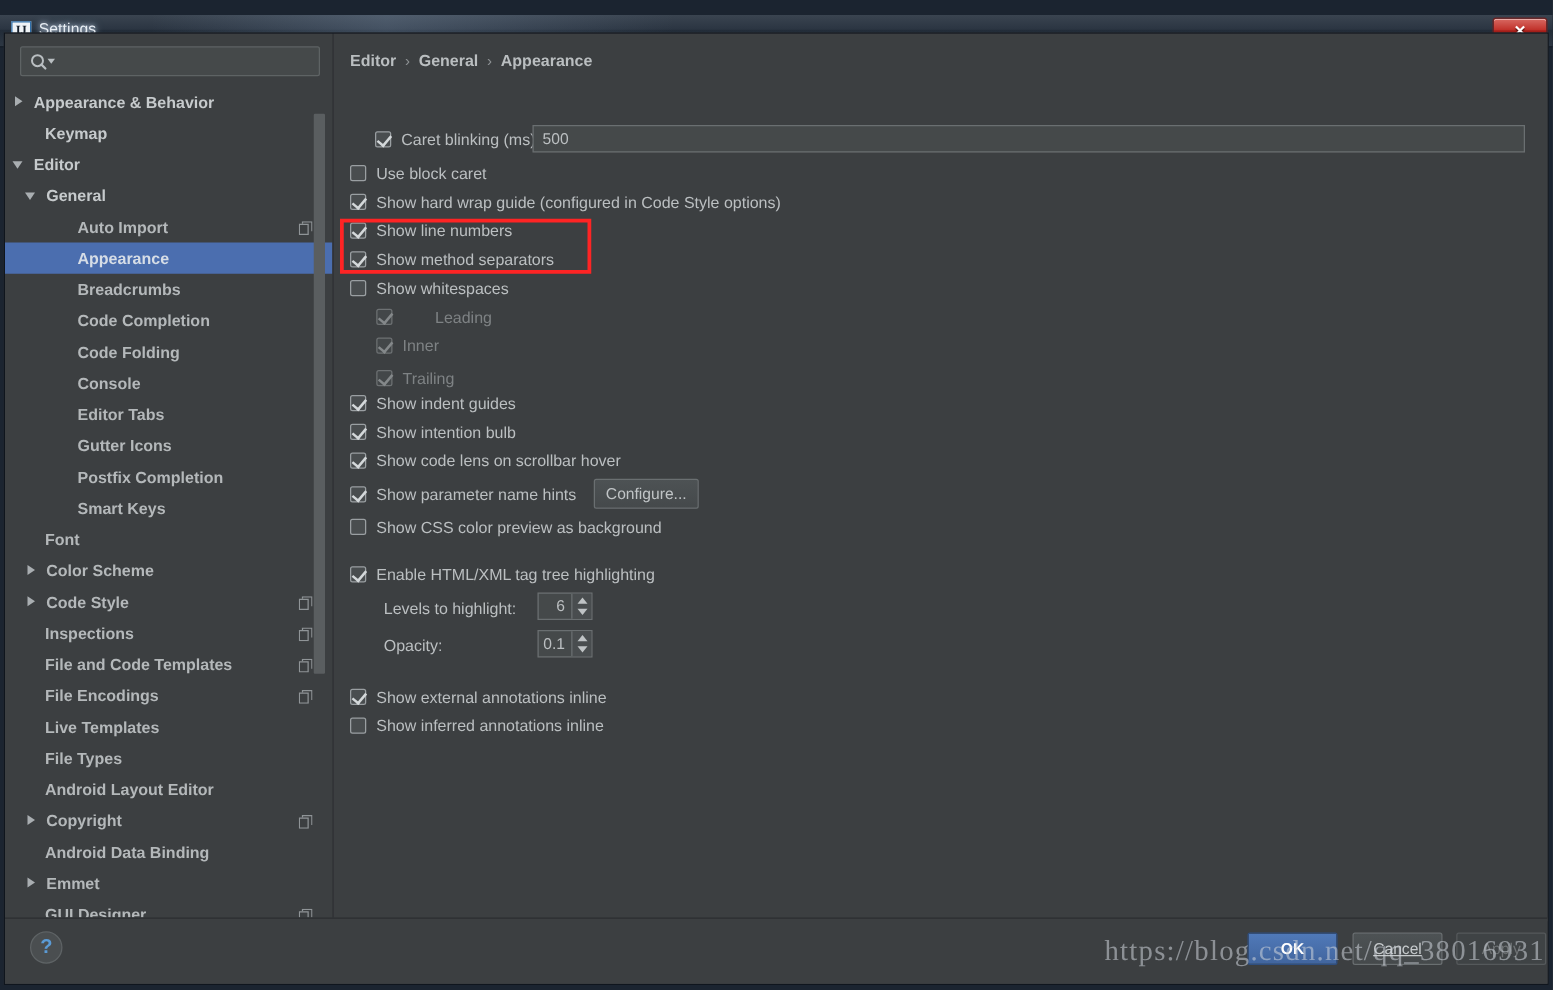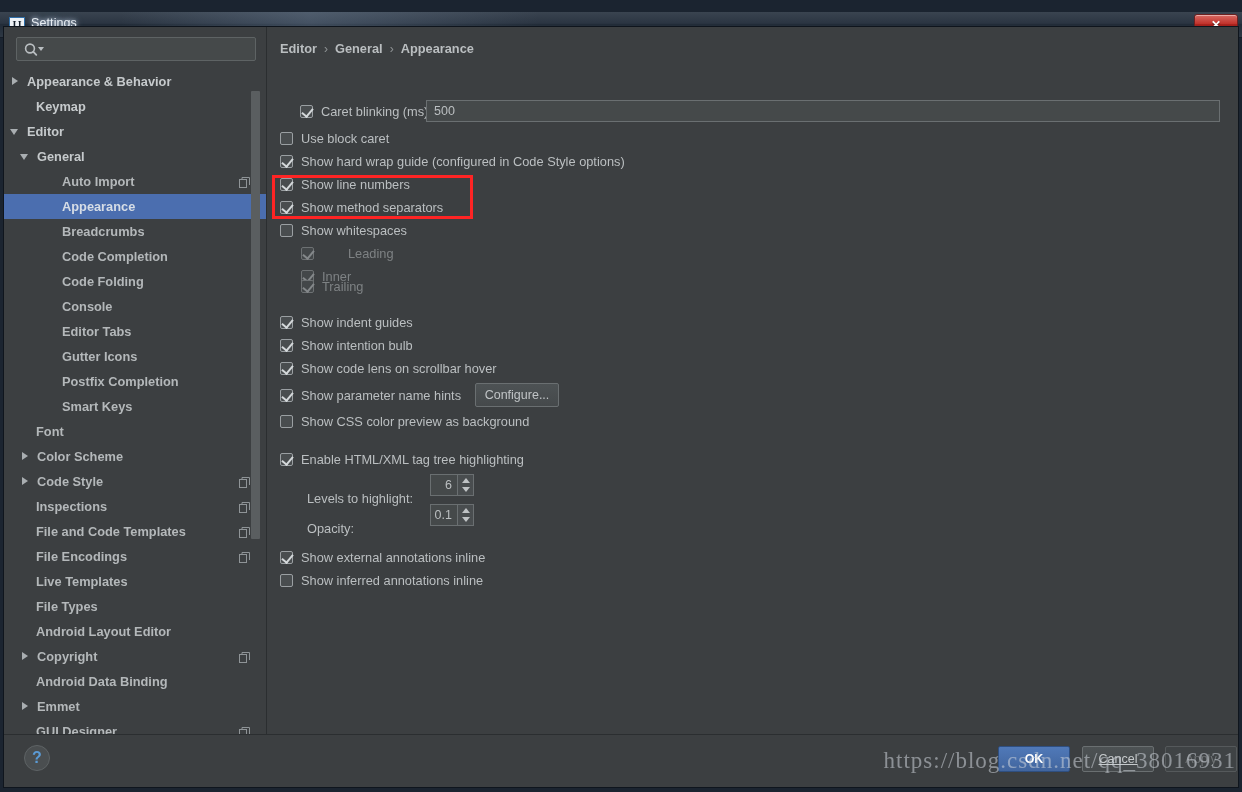--- a/index.html
+++ b/index.html
@@ -297,21 +297,20 @@
     display: flex; align-items: center; justify-content: center;
     cursor: pointer;
     font-family: "Liberation Sans", sans-serif;
   }
 
   .static-label {
     position: absolute;
     font-size: 12.8px;
     color: #bbbfc1;
     white-space: nowrap;
-    margin-top: 12px;
   }
 
   
   #annotation-box {
     position: absolute;
     left: 268px; top: 148px;
     width: 201px; height: 44px;
     border: 3px solid #fe2424;
     box-sizing: border-box;
     pointer-events: none;
@@ -640,21 +639,21 @@
             <span class="tick"></span>
           </span>
         <span>Leading</span>
       </div>
       <div class="opt-row disabled" style="left:34px; top:242px;">
         <span class="cb disabled">
             <span class="tick"></span>
           </span>
         <span>Inner</span>
       </div>
-      <div class="opt-row disabled" style="left:34px; top:252px;justify-content:center;">
+      <div class="opt-row disabled" style="left:34px; top:268px;justify-content:center;">
         <span class="cb disabled">
             <span class="tick"></span>
           </span>
         <span>Trailing</span>
       </div>
 
       <div class="opt-row" style="left:13px; top:288px;">
         <span class="cb">
             <span class="tick"></span>
           </span>

